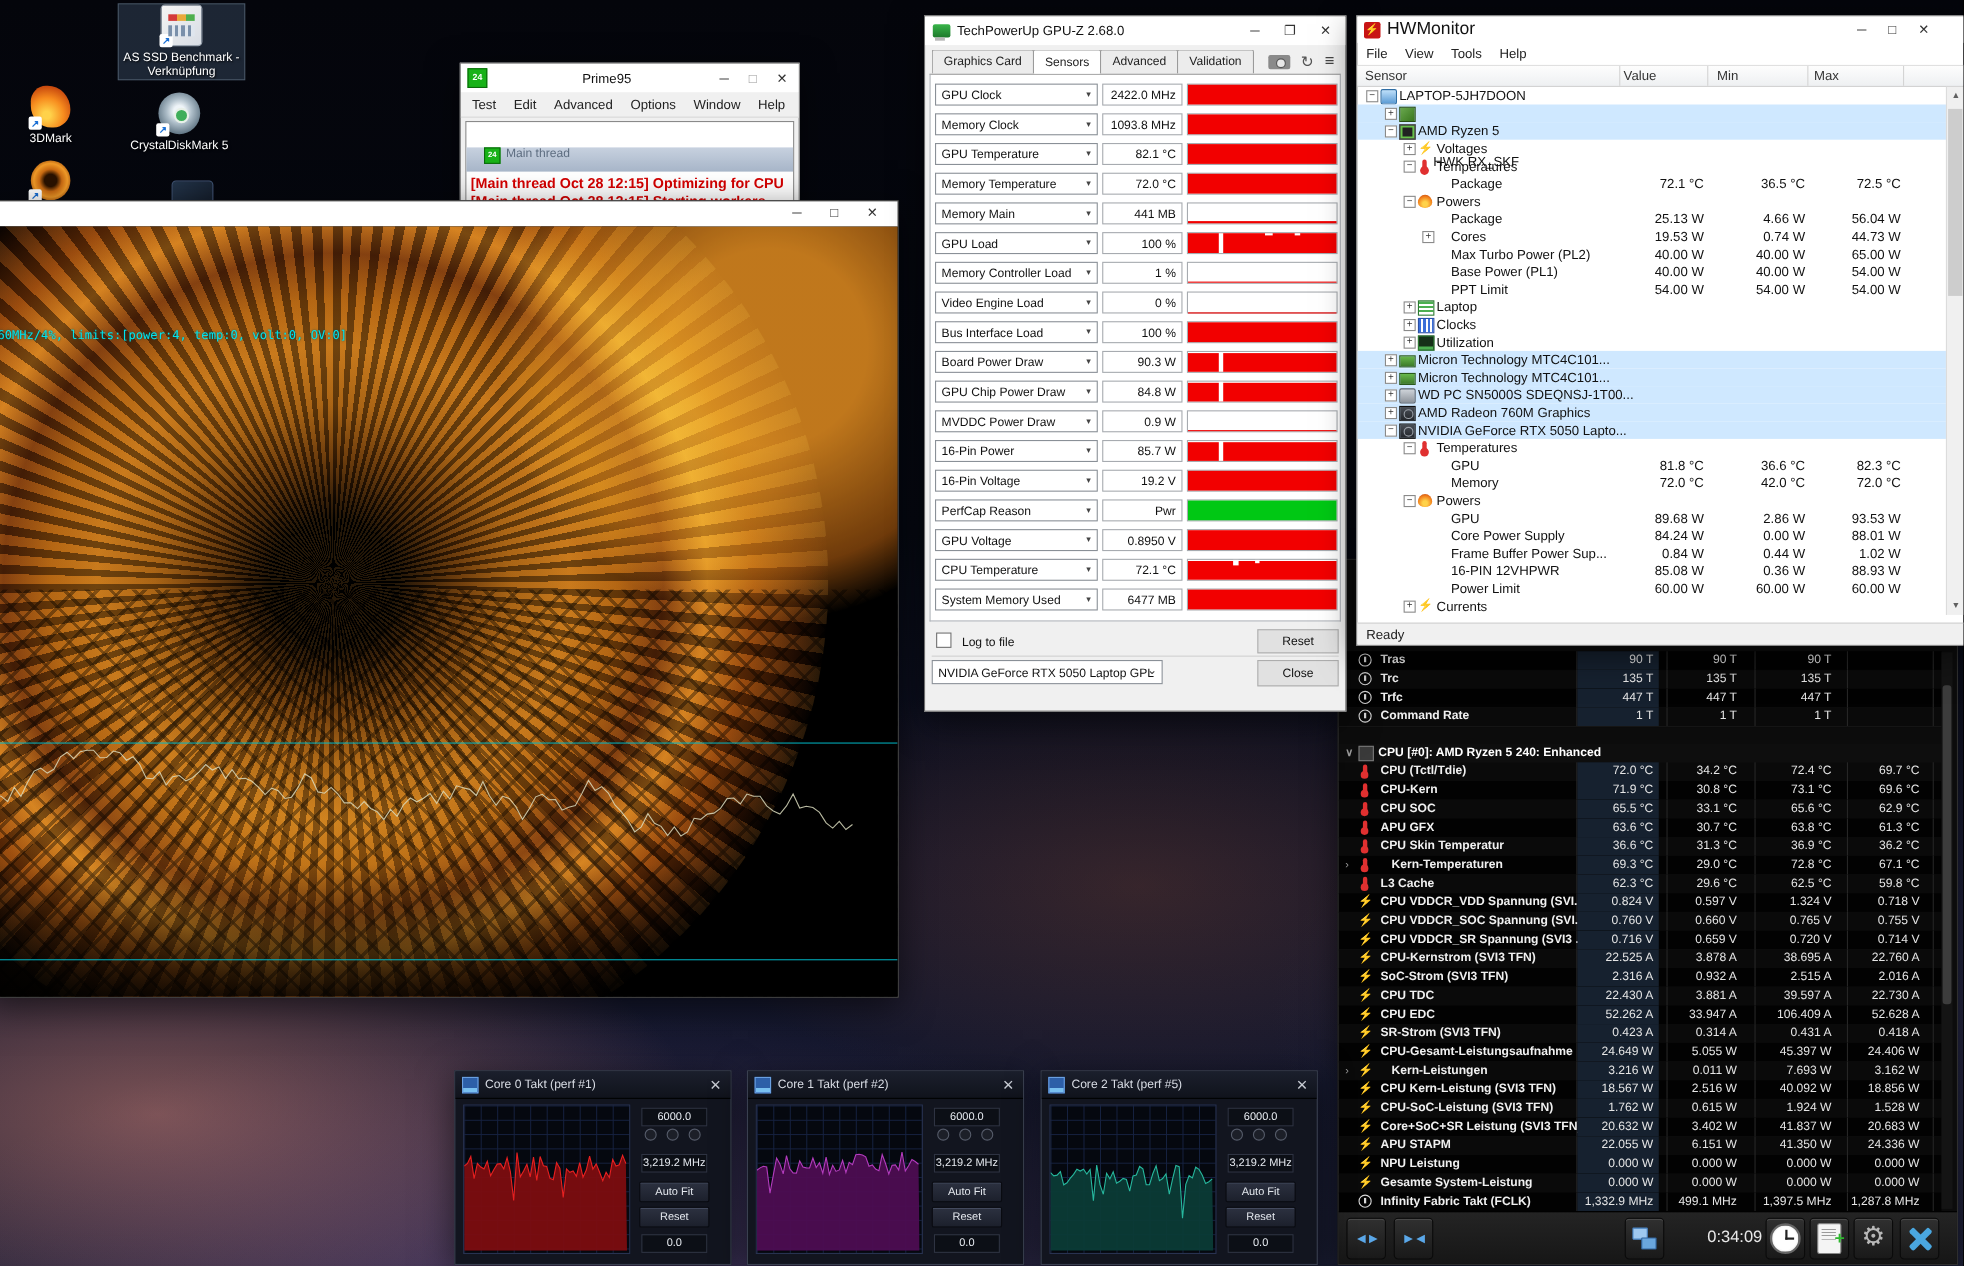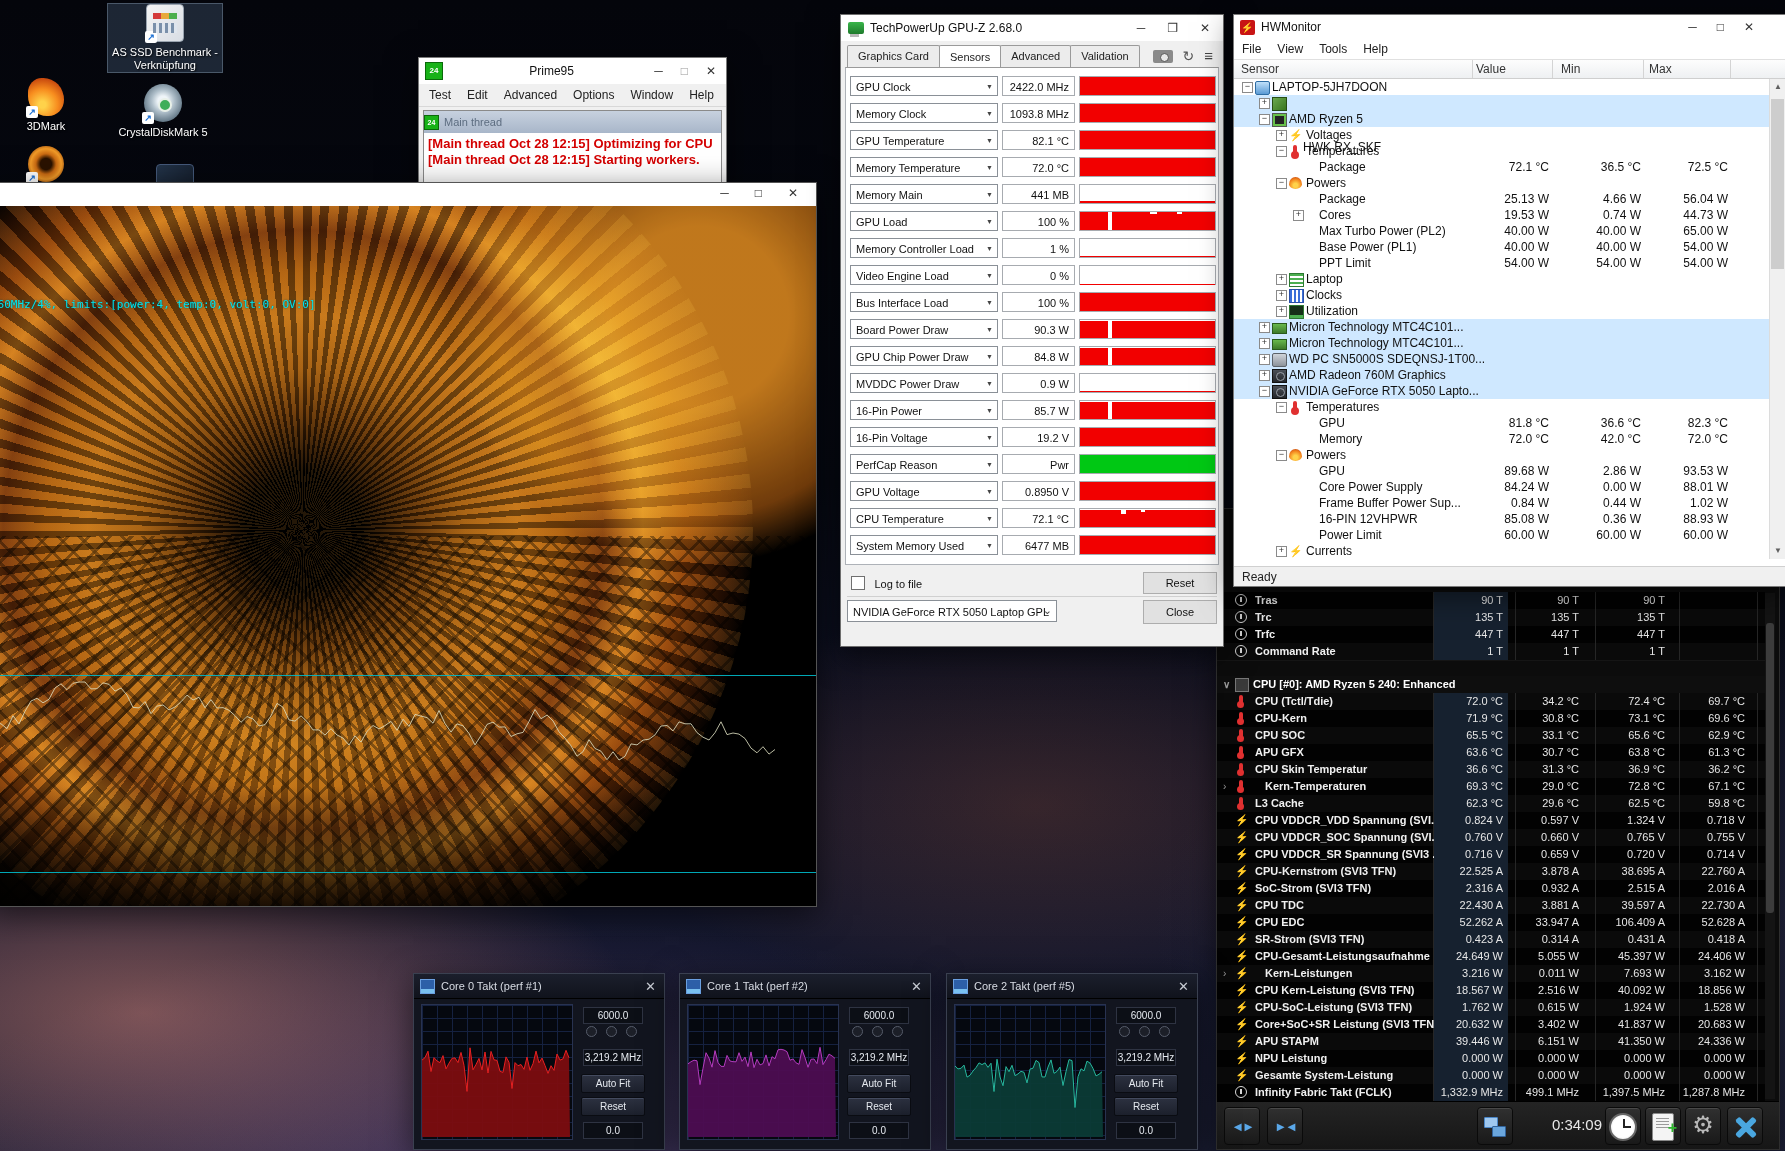--- a/index.html
+++ b/index.html
@@ -34,21 +34,21 @@
   .ctl{display:inline-block;text-align:center;color:#333;font-size:12px;}
   
   #prime95{left:418px;top:57px;width:307px;height:130px;z-index:4;background:#f0f0f0;border:1px solid #7a7a7a;}
   #prime95 .tbar{height:26px;background:#fff;display:flex;align-items:center;padding:0 6px;}
   .p95icon{width:16px;height:16px;background:#18b218;border:1px solid #0a6a0a;color:#fff;font-size:8px;font-weight:bold;
     line-height:16px;text-align:center;}
   #prime95 .ttl{margin-left:6px;font-size:12px;color:#111;flex:1;text-align:center;}
   #prime95 .tctls{display:flex;gap:18px;margin-right:4px;color:#444;font-size:12px;}
   #prime95 .menu{height:22px;background:#f0f0f0;display:flex;gap:16px;align-items:center;padding:0 10px;font-size:12px;color:#222;border-bottom:1px solid #d8d8d8;}
   #p95child{position:absolute;left:4px;top:52px;right:4px;height:120px;border:1px solid #8a8a8a;background:#fff;}
-  #p95child .ctbar{height:22px;background:linear-gradient(180deg,#c7d1df,#a8b6c9);display:flex;align-items:center;padding:0 0;color:#5d6d80;font-size:11px;}
+  #p95child .ctbar{height:22px;background:linear-gradient(180deg,#c7d1df,#a8b6c9);display:flex;align-items:flex-start;padding:0 16px;color:#5d6d80;font-size:11px;margin-top:23px;}
   #p95child .body{padding:3px 4px;font-size:13px;font-weight:bold;color:#d40000;line-height:16px;white-space:nowrap;}
   
   #furmark{left:-12px;top:182px;width:827px;height:723px;z-index:5;background:#000;border:1px solid #555;}
   #furmark .tbar{height:23px;background:#fff;position:relative;}
   #furmark .tctls{position:absolute;right:18px;top:3px;display:flex;gap:26px;color:#222;font-size:12px;}
   #fur-canvas{position:absolute;left:0;top:23px;right:0;bottom:0;background:#000;overflow:hidden;}
   .eye{position:absolute;left:-136px;top:-126px;width:900px;height:900px;border-radius:50%;
     background:
      repeating-conic-gradient(from 3deg, rgba(0,0,0,0.42) 0deg 1.6deg, rgba(255,165,55,0.14) 1.6deg 3.4deg),
      radial-gradient(circle,#000 0 58px,#190c02 76px,#5c3007 118px,#9c5a10 162px,#c07318 215px,#a85c0e 258px,#70300a 300px,#cf7d1d 340px,#8a3d08 382px,#351403 425px,#000 452px);}
@@ -94,21 +94,21 @@
   #gpuz-bottom{position:absolute;left:4px;right:4px;bottom:4px;height:70px;}
   .chk{display:inline-block;width:12px;height:12px;border:1px solid #707070;background:#fff;vertical-align:-2px;}
   .btn{display:inline-block;background:#e1e1e1;border:1px solid #adadad;font-size:11px;color:#111;text-align:center;}
   #gpuz-select{position:absolute;left:2px;top:28px;width:210px;height:22px;border:1px solid #8a9097;background:#fff;font-size:11px;
     line-height:22px;padding:0 5px;box-sizing:border-box;color:#111;}
   #gpuz-select:after{content:"⌄";position:absolute;right:4px;top:-2px;color:#444;}
   
   #hwmon{left:1233px;top:14px;width:552px;height:571px;z-index:7;background:#fff;border:1px solid #7a7a7a;}
   #hwmon .tbar{height:24px;background:#fff;display:flex;align-items:center;padding:0 6px;}
   .hwm-icon{width:15px;height:15px;background:#c81414;border-radius:2px;color:#fff;font-size:10px;text-align:center;line-height:15px;}
-  #hwmon .ttl{margin-left:6px;font-size:12px;color:#111;flex:1;}
+  #hwmon .ttl{margin-left:6px;font-size:16px;color:#111;flex:1;}
   #hwmon .tctls{display:flex;gap:20px;margin-right:26px;color:#444;font-size:12px;}
   #hwmon .menu{height:20px;display:flex;gap:16px;align-items:center;padding:0 8px;font-size:12px;color:#222;border-bottom:1px solid #e0e0e0;}
   #hwm-header{position:absolute;left:0;top:45px;width:100%;height:18px;background:linear-gradient(180deg,#fdfdfd,#eef0f2);border-bottom:1px solid #cfcfcf;font-size:12px;color:#333;}
   #hwm-header span{position:absolute;top:2px;}
   #hwm-header .csep{position:absolute;top:0;bottom:0;width:1px;background:#d4d4d4;}
   #hwm-rows{position:absolute;left:0;top:64px;width:536px;height:480px;overflow:hidden;font-size:12px;color:#111;}
   .hwmrow{position:relative;height:16px;line-height:16px;white-space:nowrap;}
   .hwmrow.hl{background:#cfe8ff;}
   .hwm-exp{position:absolute;top:3px;width:9px;height:9px;border:1px solid #8a8a8a;background:#fff;font-size:9px;line-height:7px;text-align:center;color:#333;}
   .hwm-ico{position:absolute;top:2px;width:13px;height:12px;}
@@ -1070,21 +1070,21 @@
           <span class="hwi-av">20.683 W</span>
         </div>
         <div class="hwirow" style="position: absolute; top: 524px; left: 0px; width: 548px;">
           <div class="hwi-sep" style="left: 216px;"></div>
           <div class="hwi-sep" style="left: 298px;"></div>
           <div class="hwi-sep" style="left: 378px;"></div>
           <div class="hwi-sep" style="left: 462px;"></div>
           <div class="hwi-sep" style="left: 540px;"></div>
           <span class="hwi-ico wic-volt">⚡</span>
           <span class="hwi-lab">APU STAPM</span>
-          <span class="hwi-c">39.446 W</span>
+          <span class="hwi-c">22.055 W</span>
           <span class="hwi-mn">6.151 W</span>
           <span class="hwi-mx">41.350 W</span>
           <span class="hwi-av">24.336 W</span>
         </div>
         <div class="hwirow" style="position: absolute; top: 541px; left: 0px; width: 548px;">
           <div class="hwi-sep" style="left: 216px;"></div>
           <div class="hwi-sep" style="left: 298px;"></div>
           <div class="hwi-sep" style="left: 378px;"></div>
           <div class="hwi-sep" style="left: 462px;"></div>
           <div class="hwi-sep" style="left: 540px;"></div>

